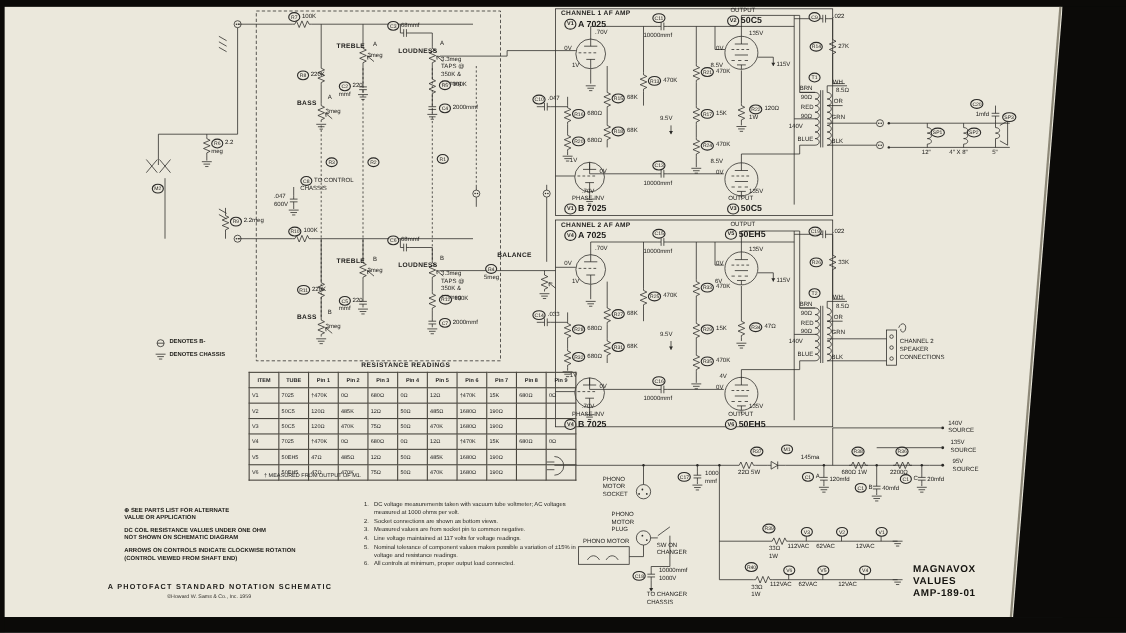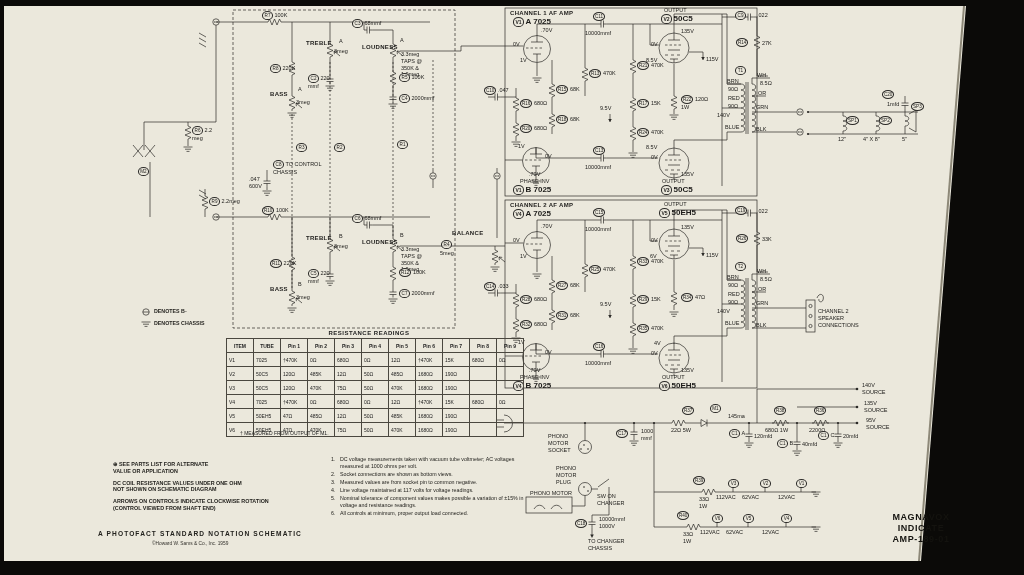--- a/index.html
+++ b/index.html
@@ -26,21 +26,21 @@
   #rfoot{position:absolute;left:240px;top:430px;font-size:5px;color:#222;}
   #lnotes{position:absolute;left:113px;top:461px;width:230px;}
   .bnote{font-size:5.4px;font-weight:bold;color:#24231f;white-space:pre-line;
          margin-bottom:5px;line-height:1.25;}
   #nnotes{position:absolute;left:331px;top:456px;width:200px;}
   .nrow{display:flex;font-size:5.3px;color:#24231f;line-height:1.25;margin-bottom:1.5px;}
   .nrow .num{width:9px;flex:none;}
   #footer1{position:absolute;left:98px;top:530px;width:330px;font-size:6.6px;
            letter-spacing:1.1px;font-weight:bold;color:#23221e;}
   #footer2{position:absolute;left:152px;top:541px;width:220px;font-size:4.8px;color:#33312c;}
-  #brand{position:absolute;left:880px;top:512px;width:82px;text-align:center;
+  #brand{position:absolute;left:830px;top:512px;width:82px;text-align:left;
          font-weight:bold;font-size:9px;line-height:11px;letter-spacing:.6px;color:#14130f;}
   #legend{position:absolute;left:154px;top:308px;}
   .legline{font-size:5.3px;font-weight:bold;color:#24231f;margin-bottom:6px;}
   .bar{position:absolute;background:#0b0a08;}
 </style>
 </head>
 <body>
 
 <div id="page">
   <div id="paper"></div>
@@ -633,20 +633,20 @@
         <span class="num">6.</span>
         <span class="ntx">All controls at minimum, proper output load connected.</span>
       </div>
     </div>
 
   <div id="footer1">A PHOTOFACT STANDARD NOTATION SCHEMATIC</div>
   <div id="footer2">©Howard W. Sams &amp; Co., Inc. 1959</div>
 
   <div id="brand">
     <div>MAGNAVOX</div>
-    <div>INDICATE</div>
+    <div>VALUES</div>
     <div>AMP-189-01</div>
   </div>
 
   <div class="bar" style="left:0;top:0;width:1024px;height:6px;"></div>
   <div class="bar" style="left:0;top:561px;width:1024px;height:14px;"></div>
   <div class="bar" style="left:0;top:0;width:4px;height:575px;"></div>
 </div>
 
 </body></html>

